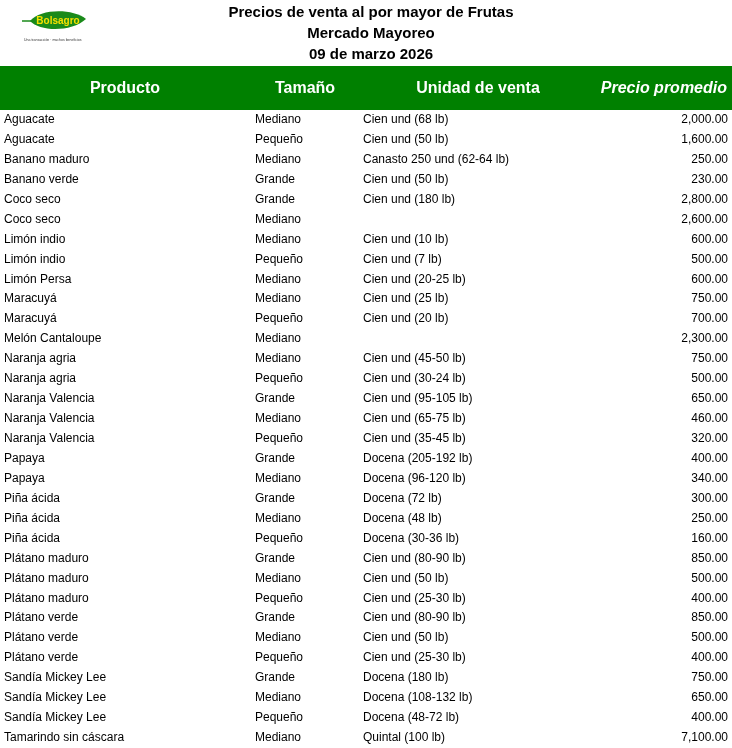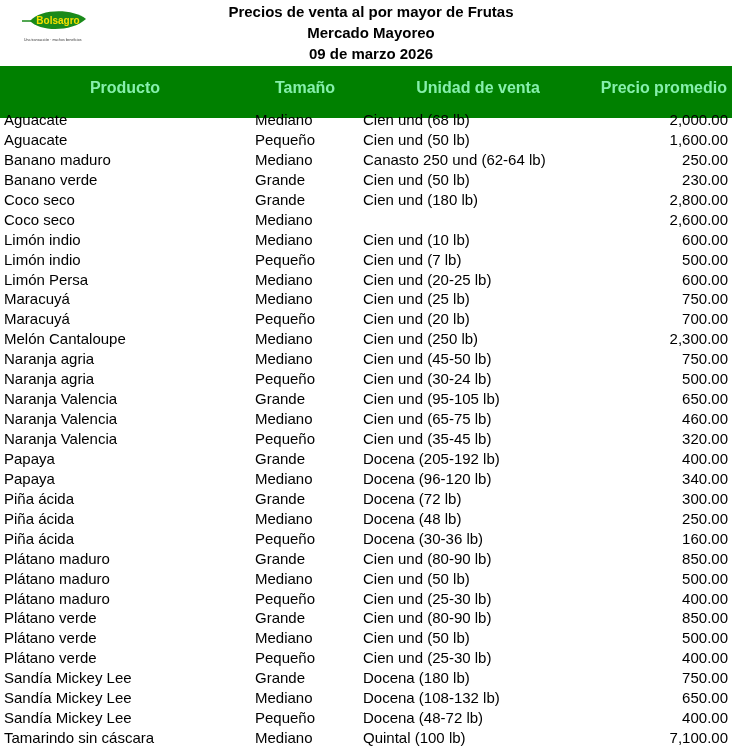--- a/index.html
+++ b/index.html
@@ -47,48 +47,48 @@
       left: 1px;
       padding-left: 8px;
     }
     .title-line.first { margin-top: 1px; }
 
     .table-header {
       position: absolute;
       left: 0;
       top: 66px;
       width: 732px;
-      height: 52px;
+      height: 44px;
       background: #008000;
-      color: #86efac;
+      color: #ffffff;
       font-weight: bold;
       font-size: 16px;
     }
     .th {
       position: absolute;
       top: 0;
       height: 44px;
       line-height: 44px;
       white-space: nowrap;
     }
     .th-producto { left: 0; width: 250px; text-align: center; }
     .th-tamano { left: 252px; width: 106px; text-align: center; }
     .th-unidad { left: 360px; width: 236px; text-align: center; }
-    .th-precio { left: 596px; width: 131px; text-align: right; }
+    .th-precio { left: 596px; width: 131px; text-align: right; font-style: italic; }
 
     .rows {
       position: absolute;
       left: 0;
       top: 110px;
       width: 732px;
     }
     .row {
       position: relative;
       height: 19.95px;
-      font-size: 15px;
+      font-size: 12px;
       line-height: 19.95px;
       white-space: nowrap;
     }
     .cell { position: absolute; top: 0; }
     .c-producto { left: 4px; }
     .c-tamano { left: 255px; }
     .c-unidad { left: 363px; }
     .c-precio { right: 4px; text-align: right; }
   </style>
 </head>
@@ -178,21 +178,20 @@
     </div>
     <div class="row">
       <span class="cell c-producto">Maracuyá</span>
       <span class="cell c-tamano">Pequeño</span>
       <span class="cell c-unidad">Cien und (20 lb)</span>
       <span class="cell c-precio">700.00</span>
     </div>
     <div class="row">
       <span class="cell c-producto">Melón Cantaloupe</span>
       <span class="cell c-tamano">Mediano</span>
-      <span class="cell c-unidad">Cien und (250 lb)</span>
       <span class="cell c-precio">2,300.00</span>
     </div>
     <div class="row">
       <span class="cell c-producto">Naranja agria</span>
       <span class="cell c-tamano">Mediano</span>
       <span class="cell c-unidad">Cien und (45-50 lb)</span>
       <span class="cell c-precio">750.00</span>
     </div>
     <div class="row">
       <span class="cell c-producto">Naranja agria</span>

